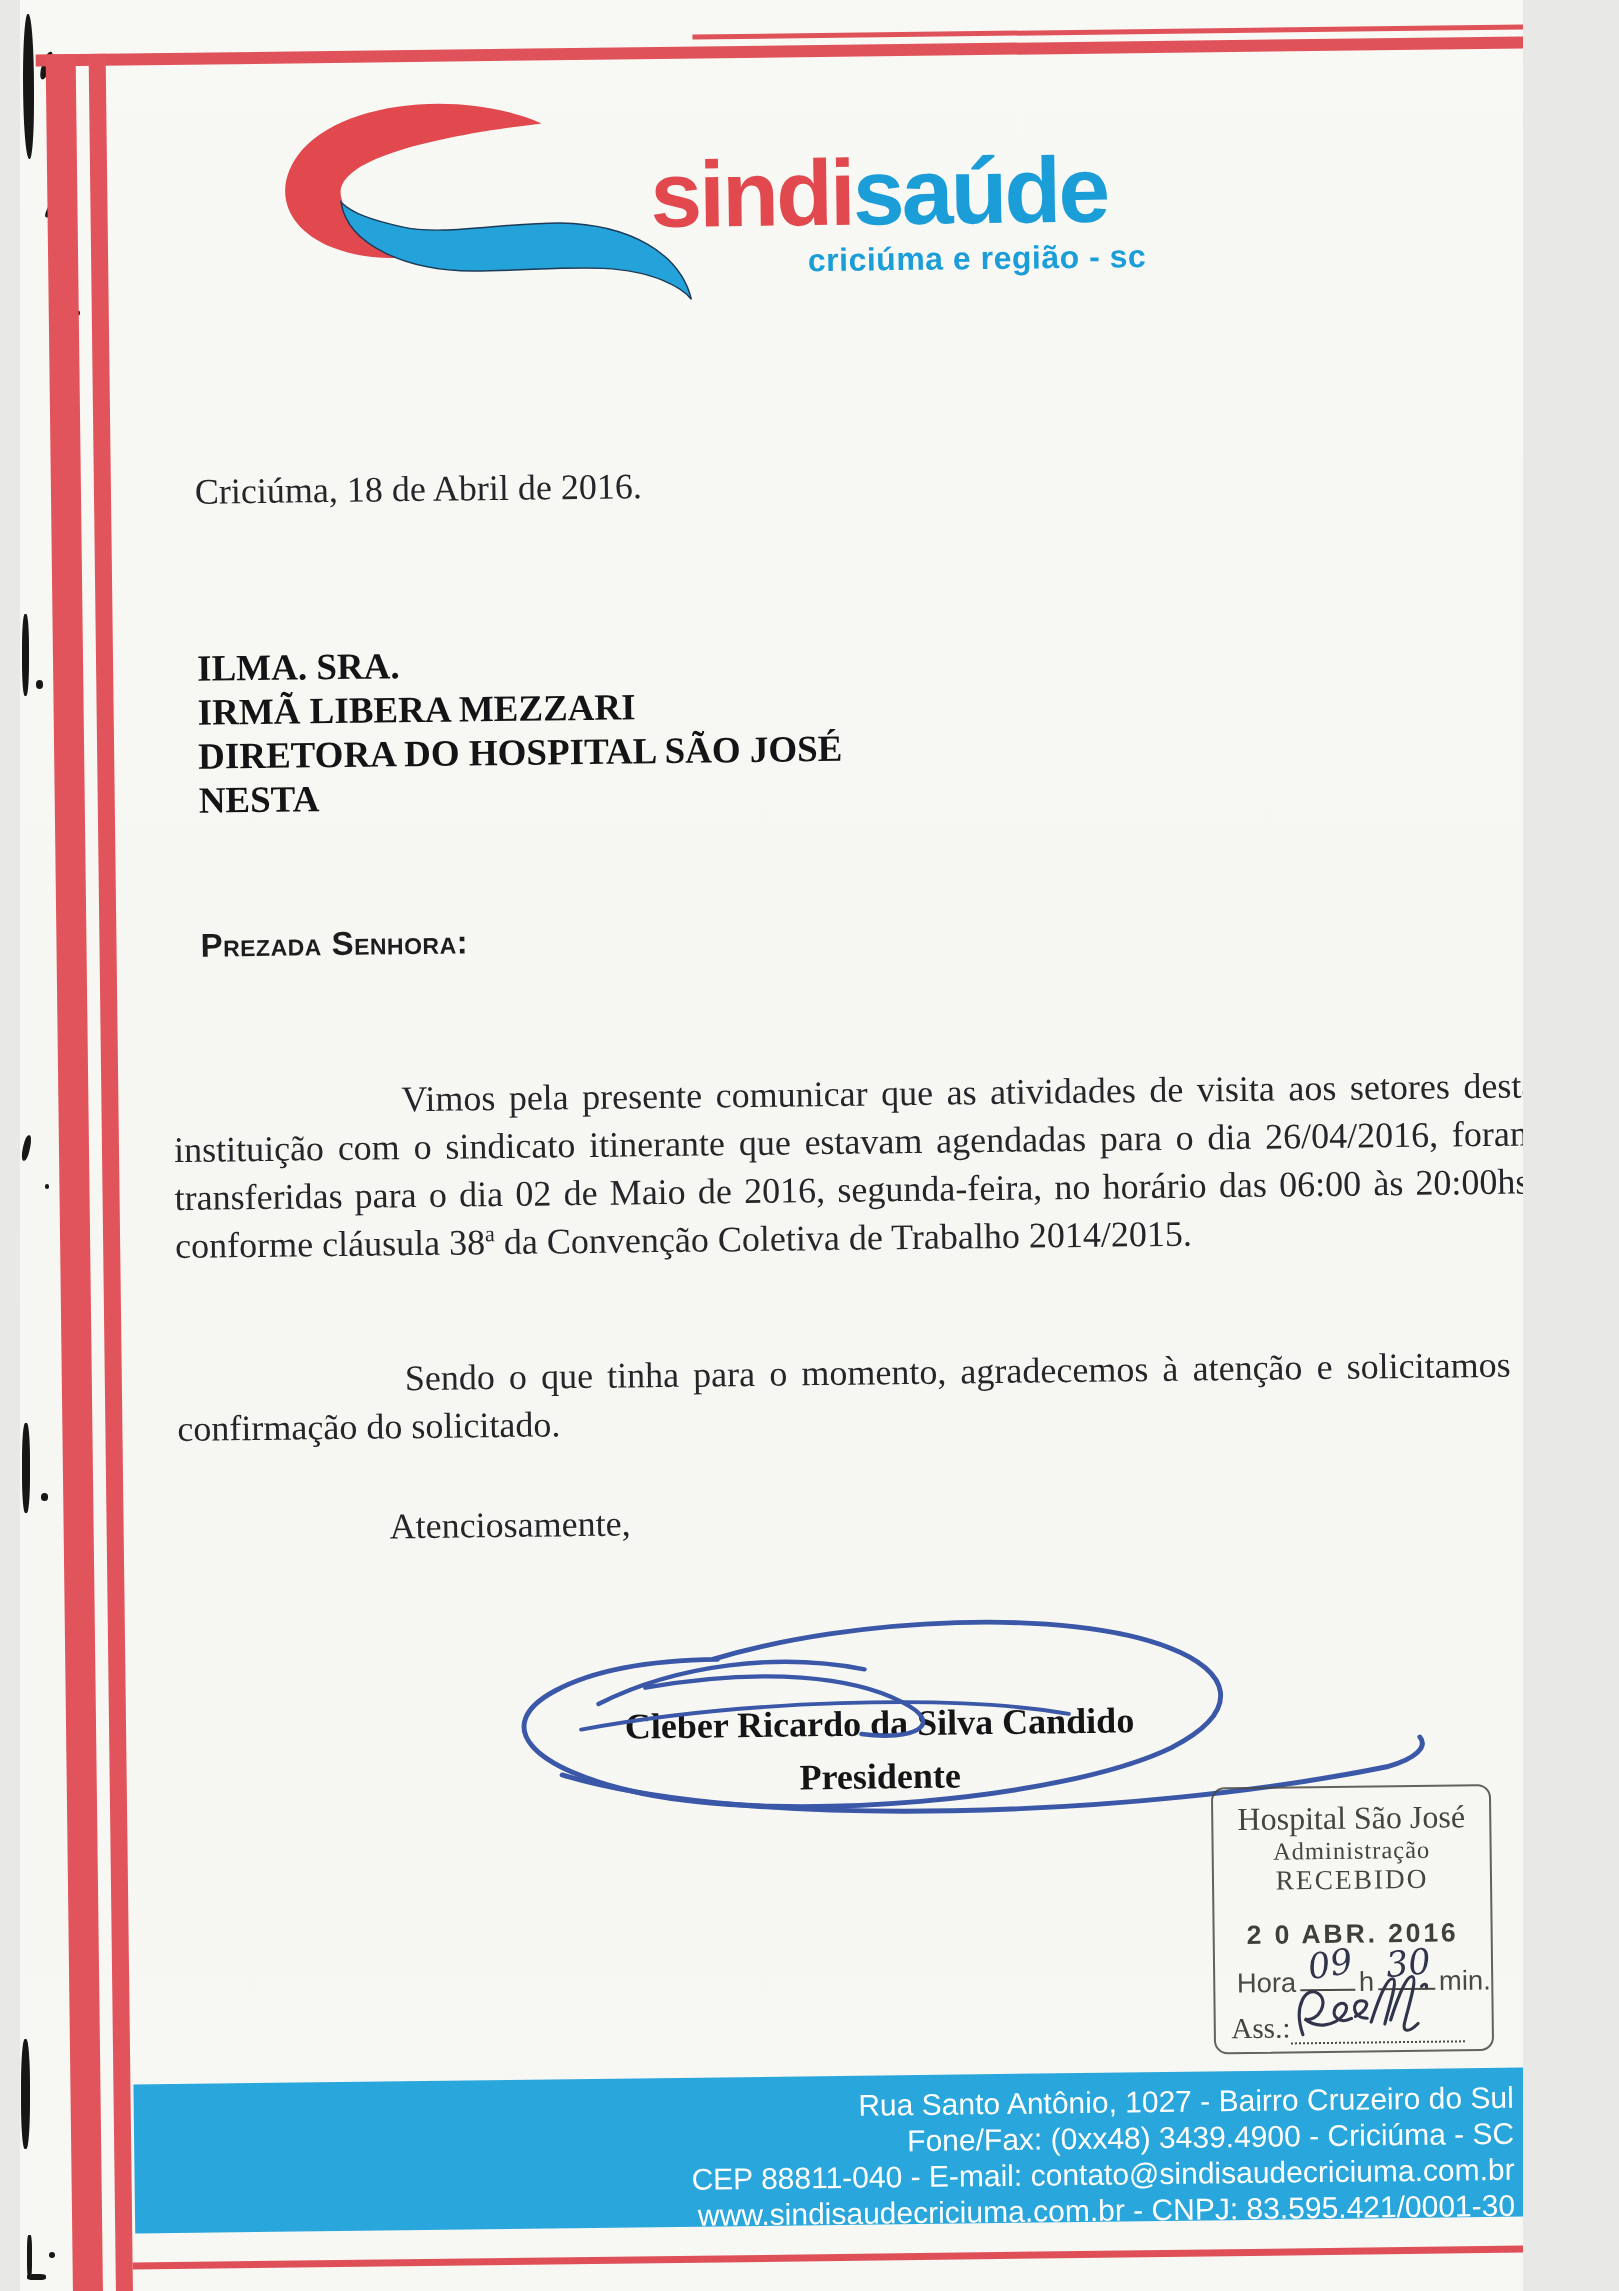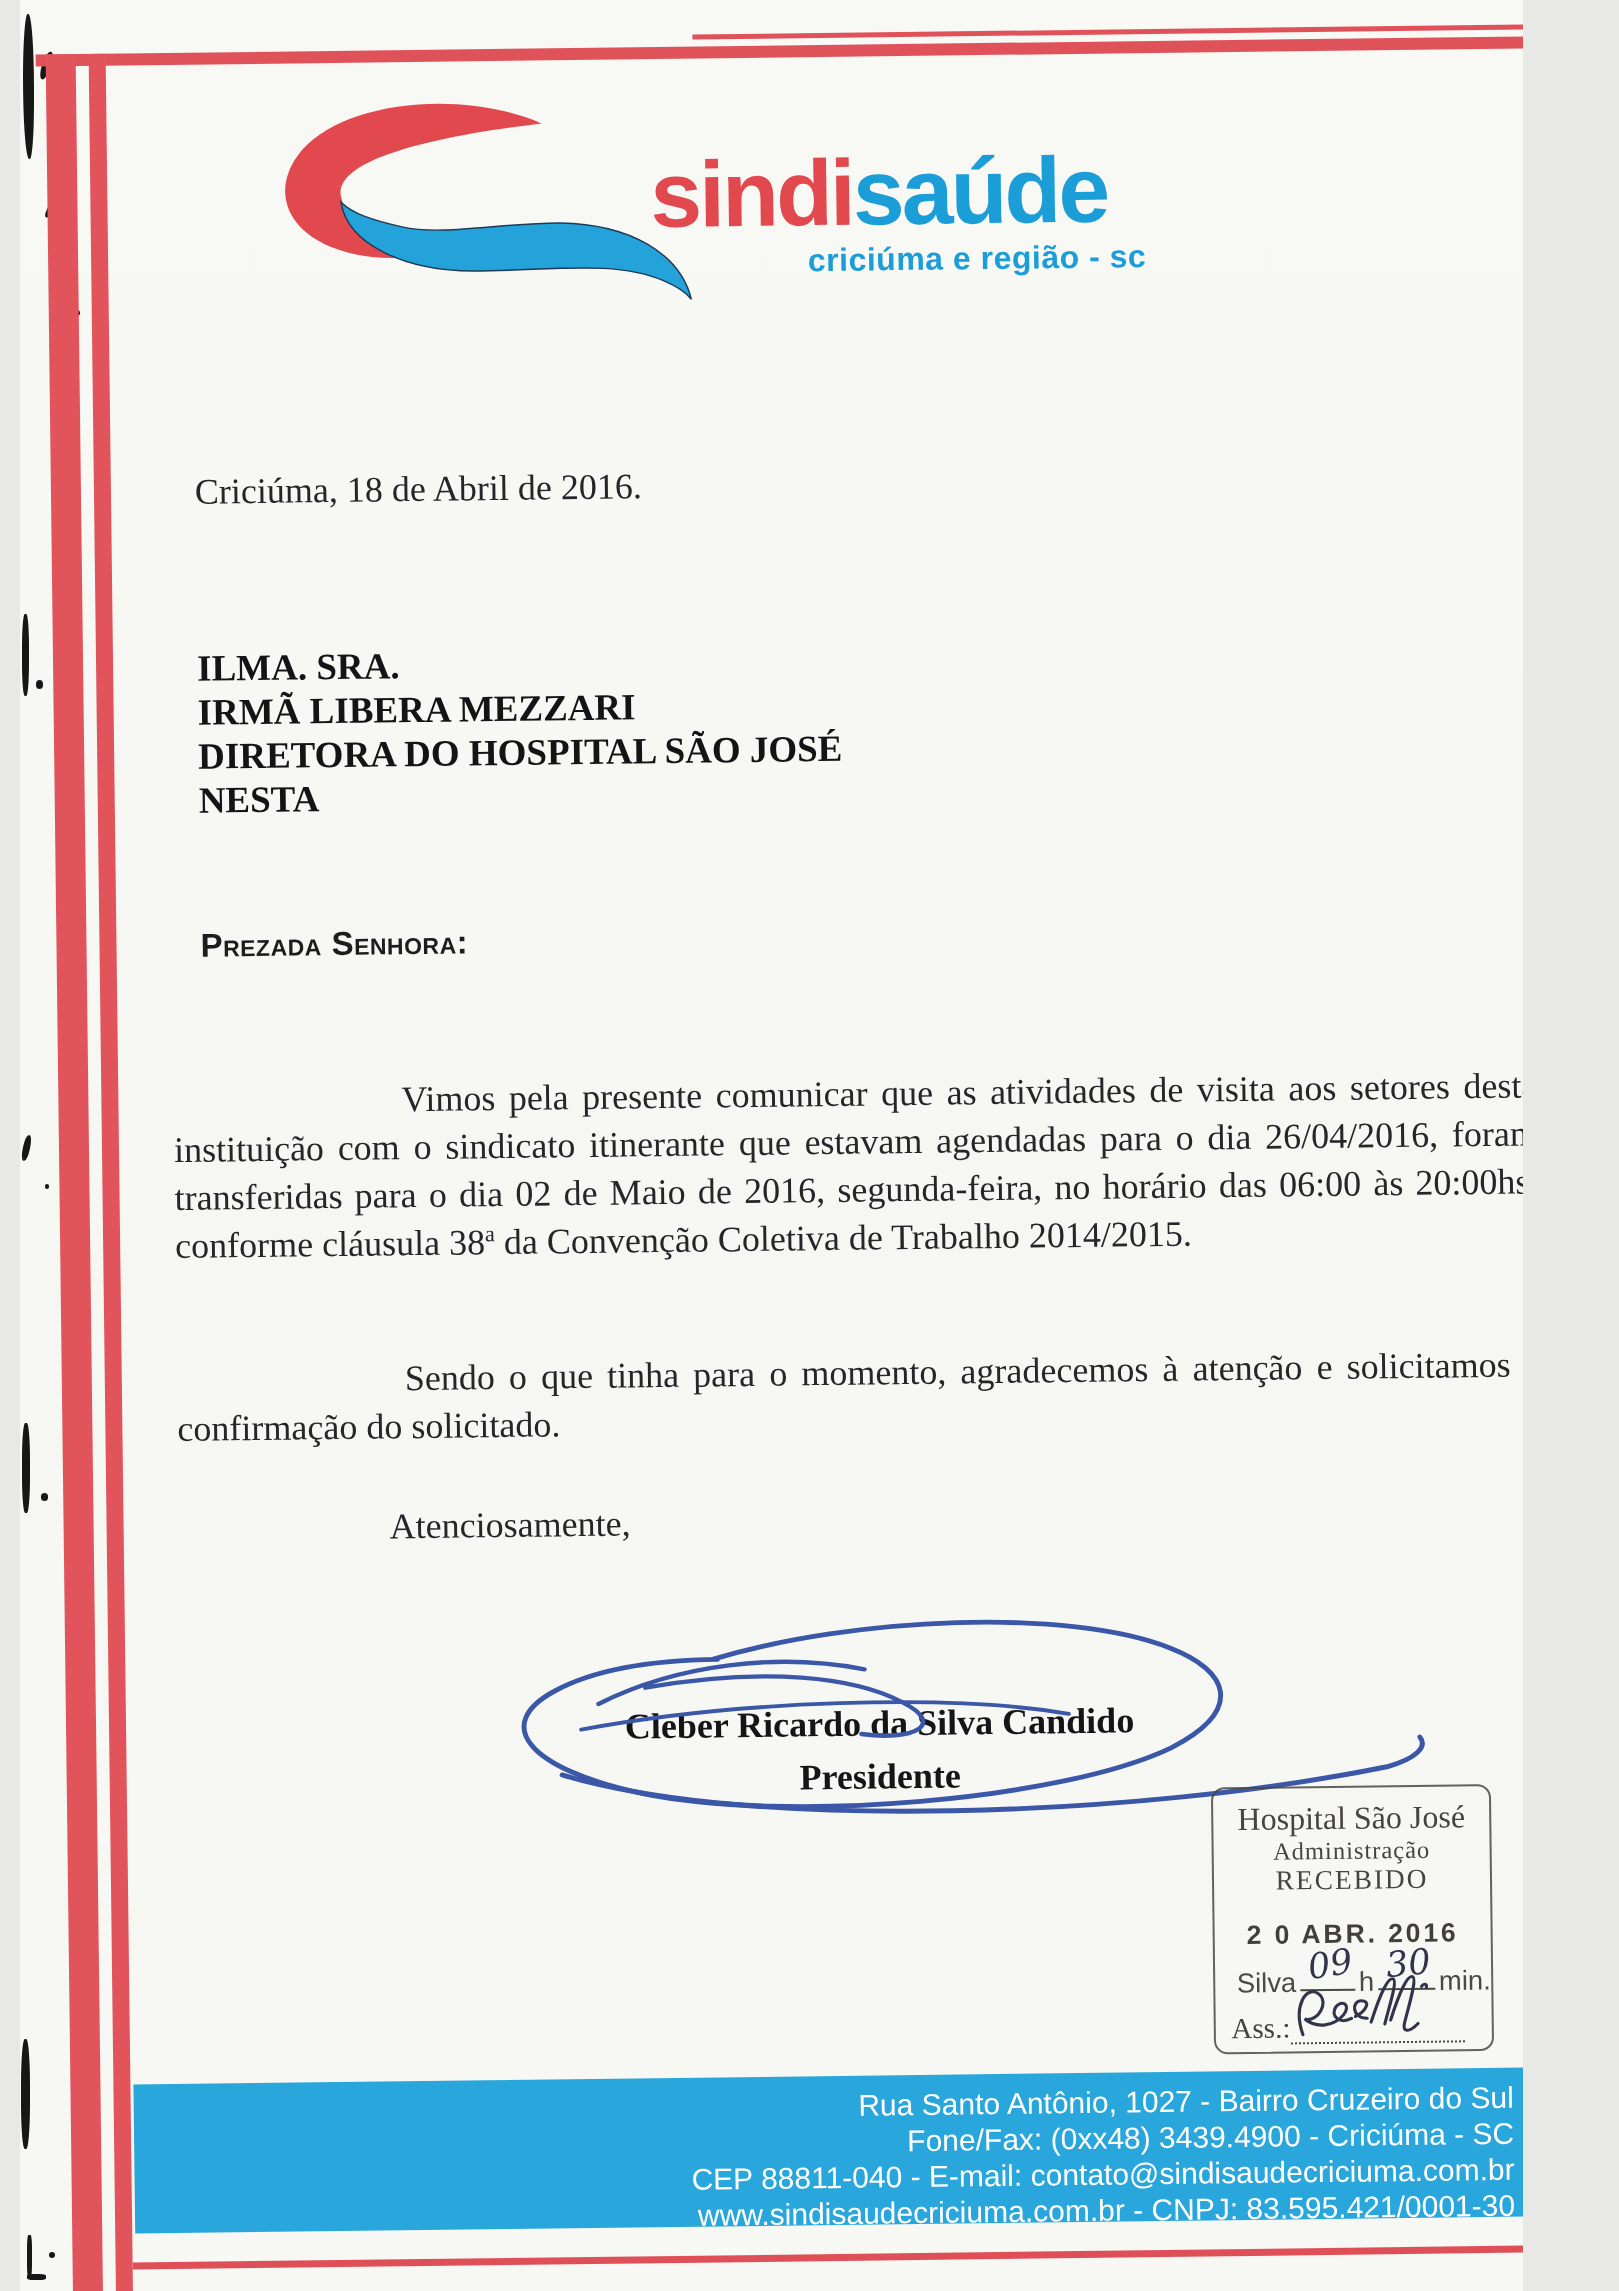--- a/index.html
+++ b/index.html
@@ -161,21 +161,21 @@
       <path stroke-width="4.5" d="M168 96 C 250 56, 352 46, 440 64 M 216 80 C 340 60, 430 72, 478 98 C 524 122, 488 138, 436 130"></path>
       <path stroke-width="4" d="M150 122 C 310 94, 530 90, 648 112"></path>
     </svg>
 
     <div class="stamp">
       <div class="stamp-l1">Hospital São José</div>
       <div class="stamp-l2">Administração</div>
       <div class="stamp-l3">RECEBIDO</div>
       <div class="stamp-date">2 0 ABR. 2016</div>
       <div class="stamp-hora">
-        <span>Silva</span><span class="slot slot1"><span class="hand hand-hora">09</span></span><span>h</span><span class="slot slot2"><span class="hand hand-min">30</span></span><span>min.</span>
+        <span>Hora</span><span class="slot slot1"><span class="hand hand-hora">09</span></span><span>h</span><span class="slot slot2"><span class="hand hand-min">30</span></span><span>min.</span>
       </div>
       <div class="stamp-ass">
         <span>Ass.:</span><span class="ass-line"></span>
         <svg class="ass-ink" viewBox="0 0 160 86" fill="none" stroke="#31344a" stroke-width="3.2" stroke-linecap="round">
           <path d="M14 70 C 4 40, 18 20, 30 28 C 42 36, 30 58, 16 54 C 28 64, 46 62, 56 50 C 64 40, 54 34, 48 42 C 42 52, 52 60, 64 54"></path>
           <path d="M68 52 C 80 46, 84 36, 74 36 C 64 36, 64 54, 80 54"></path>
           <path d="M84 58 C 94 28, 102 12, 107 14 C 112 16, 102 44, 98 60"></path>
           <path d="M104 56 C 114 26, 122 10, 127 12 C 132 14, 122 44, 118 60 C 116 68, 122 70, 132 60"></path>
           <path d="M136 22 C 138 19, 142 19, 141 23"></path>
         </svg>

